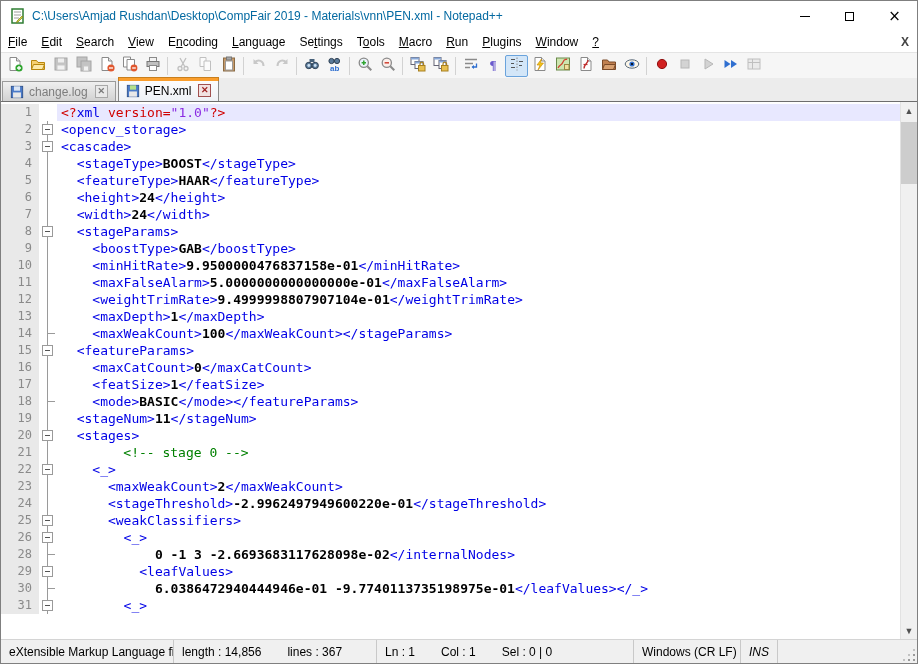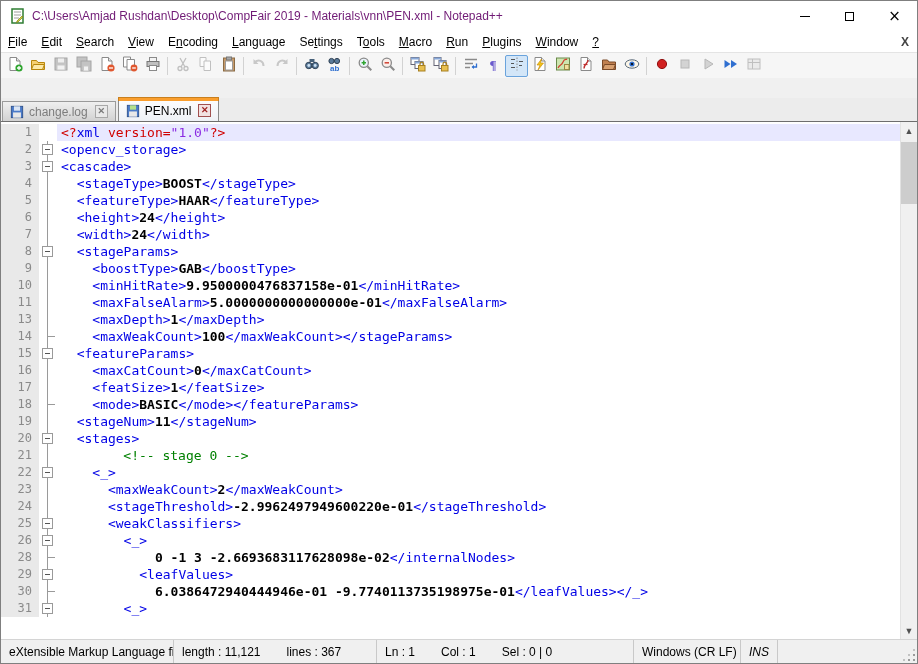--- a/index.html
+++ b/index.html
@@ -3,42 +3,42 @@
 <meta charset="utf-8">
 <style>
   * { margin:0; padding:0; box-sizing:border-box; }
   html,body { width:918px; height:664px; overflow:hidden; background:#fff;
     font-family:"Liberation Sans", sans-serif; }
   .window { width:918px; height:664px; border:1px solid #7f7f7f; display:flex; flex-direction:column; background:#f0f0f0; }
 
   
   .titlebar { height:30px; background:#fff; display:flex; align-items:center; flex:0 0 auto; }
   .app-icon { width:16px; height:16px; margin:0 6px 0 9px; flex:0 0 auto; }
-  .title-text { font-size:12px; color:#701a75; white-space:nowrap;text-align:center; }
+  .title-text { font-size:12px; color:#0369a1; white-space:nowrap;text-align:center; }
   .win-controls { margin-left:auto; display:flex; height:100%; }
   .win-btn { width:45px; height:100%; display:flex; align-items:center; justify-content:center; cursor:default; }
   .glyph-min { width:10px; height:1px; background:#000; }
   .glyph-max { width:9px; height:9px; border:1px solid #000; }
   .glyph-close { font-size:15px; line-height:1; color:#000; font-family:"DejaVu Sans", sans-serif; }
 
   
   .menubar { height:21px; background:#fff; display:flex; align-items:center; font-size:12px; color:#000; flex:0 0 auto; position:relative; }
   .menu-item { padding:3px 7px; cursor:default; }
   .menu-item u { text-decoration:underline; }
   .menu-close-x { position:absolute; right:8px; font-size:12px; font-weight:bold; color:#444; cursor:default; }
 
   
   .toolbar { height:26px; background:#f6f6f6; border-top:1px solid #e4e4e4; display:flex; align-items:center; padding-left:2px; flex:0 0 auto; }
   .tb-btn { width:23px; height:22px; display:flex; align-items:center; justify-content:center; border:1px solid transparent; border-radius:2px; }
   .tb-btn.disabled { filter:grayscale(1) opacity(.5); pointer-events:none; }
   .tb-btn.active { background:#d3e6f8; border-color:#6aa3dc; }
   .tb-sep { width:1px; height:18px; background:#d2d2d2; margin:0 3px; }
 
   
-  .tabbar { height:24px; background:#ececec; display:flex; align-items:flex-end; border-bottom:1px solid #6e6e6e; padding-left:1px; flex:0 0 auto;margin-top:20px; }
+  .tabbar { height:24px; background:#ececec; display:flex; align-items:flex-end; border-bottom:1px solid #6e6e6e; padding-left:1px; flex:0 0 auto; }
   .tab { display:flex; align-items:center; gap:5px; font-size:12px; padding:0 7px; height:20px; border:1px solid #9a9a9a; border-bottom:none; background:linear-gradient(#efefef,#d2d2d2); color:#7d7d7d; margin-right:2px; cursor:default; position:relative; }
   .tab.active { height:24px; background:linear-gradient(#ffffff,#eef1f6); color:#000; border-color:#8a8a8a; border-top:none; padding-top:3px; }
   .tab.active::before { content:""; position:absolute; left:-1px; right:-1px; top:0; height:3px; background:#fa9e2d; border:1px solid #c87f1e; border-bottom:none; }
   .tab-close { width:13px; height:13px; border:1px solid #a8a8a8; background:#e9e9e9; color:#7a7a7a; font-size:9px; line-height:11px; text-align:center; font-weight:bold; margin-left:2px; }
   .tab.active .tab-close { border-color:#a05050; background:#f2e2e2; color:#9c1f1f; }
   .tab-floppy { width:14px; height:14px; }
 
   
   .editor-wrap { flex:1 1 auto; display:flex; background:#fff; overflow:hidden; position:relative; }
   .editor { flex:1 1 auto; overflow:hidden; font-family:"DejaVu Sans Mono", monospace; font-size:13px; line-height:17px; padding-top:2px; background:#fff; }
@@ -368,20 +368,21 @@
         <div class="line"><span class="ln">2</span><span class="fold box"><i class="fbox"></i></span><span class="code"><span class="c-tag">&lt;opencv_storage&gt;</span></span></div>
         <div class="line"><span class="ln">3</span><span class="fold box"><i class="fbox"></i></span><span class="code"><span class="c-tag">&lt;cascade&gt;</span></span></div>
         <div class="line"><span class="ln">4</span><span class="fold vline"></span><span class="code"><span class="c-tag">  &lt;stageType&gt;</span><span class="c-val">BOOST</span><span class="c-tag">&lt;/stageType&gt;</span></span></div>
         <div class="line"><span class="ln">5</span><span class="fold vline"></span><span class="code"><span class="c-tag">  &lt;featureType&gt;</span><span class="c-val">HAAR</span><span class="c-tag">&lt;/featureType&gt;</span></span></div>
         <div class="line"><span class="ln">6</span><span class="fold vline"></span><span class="code"><span class="c-tag">  &lt;height&gt;</span><span class="c-val">24</span><span class="c-tag">&lt;/height&gt;</span></span></div>
         <div class="line"><span class="ln">7</span><span class="fold vline"></span><span class="code"><span class="c-tag">  &lt;width&gt;</span><span class="c-val">24</span><span class="c-tag">&lt;/width&gt;</span></span></div>
         <div class="line"><span class="ln">8</span><span class="fold box"><i class="fbox"></i></span><span class="code"><span class="c-tag">  &lt;stageParams&gt;</span></span></div>
         <div class="line"><span class="ln">9</span><span class="fold vline"></span><span class="code"><span class="c-tag">    &lt;boostType&gt;</span><span class="c-val">GAB</span><span class="c-tag">&lt;/boostType&gt;</span></span></div>
         <div class="line"><span class="ln">10</span><span class="fold vline"></span><span class="code"><span class="c-tag">    &lt;minHitRate&gt;</span><span class="c-val">9.9500000476837158e-01</span><span class="c-tag">&lt;/minHitRate&gt;</span></span></div>
         <div class="line"><span class="ln">11</span><span class="fold vline"></span><span class="code"><span class="c-tag">    &lt;maxFalseAlarm&gt;</span><span class="c-val">5.0000000000000000e-01</span><span class="c-tag">&lt;/maxFalseAlarm&gt;</span></span></div>
+        <div class="line"><span class="ln">12</span><span class="fold vline"></span><span class="code"><span class="c-tag">    &lt;weightTrimRate&gt;</span><span class="c-val">9.4999998807907104e-01</span><span class="c-tag">&lt;/weightTrimRate&gt;</span></span></div>
         <div class="line"><span class="ln">13</span><span class="fold vline"></span><span class="code"><span class="c-tag">    &lt;maxDepth&gt;</span><span class="c-val">1</span><span class="c-tag">&lt;/maxDepth&gt;</span></span></div>
         <div class="line"><span class="ln">14</span><span class="fold tick"></span><span class="code"><span class="c-tag">    &lt;maxWeakCount&gt;</span><span class="c-val">100</span><span class="c-tag">&lt;/maxWeakCount&gt;&lt;/stageParams&gt;</span></span></div>
         <div class="line"><span class="ln">15</span><span class="fold box"><i class="fbox"></i></span><span class="code"><span class="c-tag">  &lt;featureParams&gt;</span></span></div>
         <div class="line"><span class="ln">16</span><span class="fold vline"></span><span class="code"><span class="c-tag">    &lt;maxCatCount&gt;</span><span class="c-val">0</span><span class="c-tag">&lt;/maxCatCount&gt;</span></span></div>
         <div class="line"><span class="ln">17</span><span class="fold vline"></span><span class="code"><span class="c-tag">    &lt;featSize&gt;</span><span class="c-val">1</span><span class="c-tag">&lt;/featSize&gt;</span></span></div>
         <div class="line"><span class="ln">18</span><span class="fold tick"></span><span class="code"><span class="c-tag">    &lt;mode&gt;</span><span class="c-val">BASIC</span><span class="c-tag">&lt;/mode&gt;&lt;/featureParams&gt;</span></span></div>
         <div class="line"><span class="ln">19</span><span class="fold vline"></span><span class="code"><span class="c-tag">  &lt;stageNum&gt;</span><span class="c-val">11</span><span class="c-tag">&lt;/stageNum&gt;</span></span></div>
         <div class="line"><span class="ln">20</span><span class="fold box"><i class="fbox"></i></span><span class="code"><span class="c-tag">  &lt;stages&gt;</span></span></div>
         <div class="line"><span class="ln">21</span><span class="fold vline"></span><span class="code"><span class="">    </span><span class="c-com">&lt;!-- stage 0 --&gt;</span></span></div>
         <div class="line"><span class="ln">22</span><span class="fold box"><i class="fbox"></i></span><span class="code"><span class="c-tag">    &lt;_&gt;</span></span></div>
@@ -401,21 +402,21 @@
       </div>
       <div class="sb-arrow sb-down">▼</div>
     </div>
   </div>
 
   <div class="statusbar" id="statusbar">
     <div class="sb-cell" style="width: 173px;">
         <span>eXtensible Markup Language file</span>
       </div>
       <div class="sb-cell" style="width: 203px;">
-        <span>length : 11,121</span>
+        <span>length : 14,856</span>
         <span>lines : 367</span>
       </div>
       <div class="sb-cell" style="width: 257px;">
         <span>Ln : 1</span>
         <span>Col : 1</span>
         <span>Sel : 0 | 0</span>
       </div>
       <div class="sb-cell" style="width: 107px;">
         <span>Windows (CR LF)</span>
       </div>

